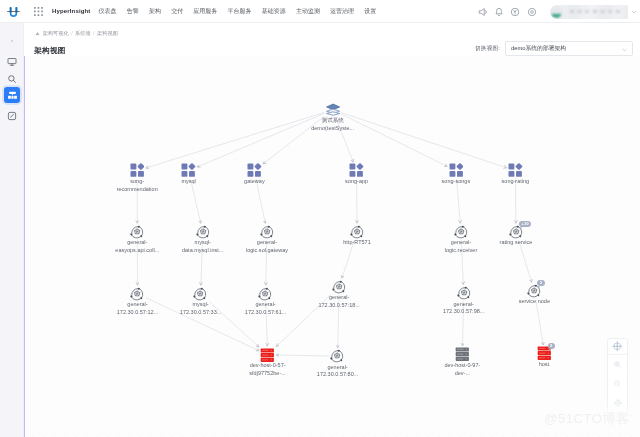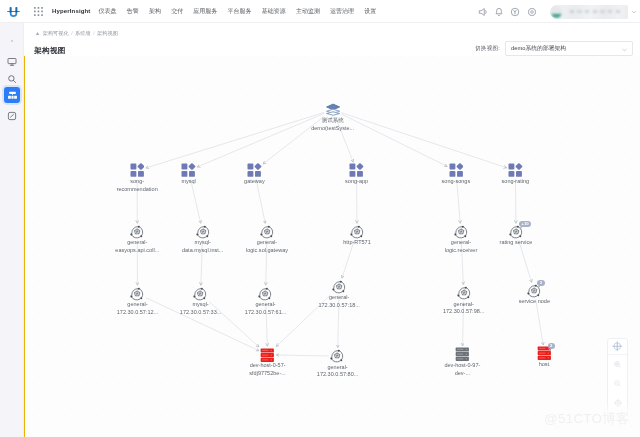--- a/index.html
+++ b/index.html
@@ -1,18 +1,18 @@
 <!DOCTYPE html>
 <html><head>
 <meta charset="utf-8">
 <style>
   *{box-sizing:border-box;margin:0;padding:0;}
   html,body{width:640px;height:437px;}
   body{font-family:"Liberation Sans",sans-serif;background:#fff;overflow:hidden;}
-  #root{position:relative;width:640px;height:437px;background:#eab308;}
+  #root{position:relative;width:640px;height:437px;background:#c4b5fd;}
 
   
   .topbar{position:absolute;left:0;top:0;width:640px;height:23px;background:#fff;
     border-bottom:1px solid #edeff2;display:flex;align-items:center;}
   .logo-box{width:26px;height:23px;display:flex;align-items:center;justify-content:center;padding-top:2px;}
   .apps-btn{width:14px;height:23px;display:flex;align-items:center;justify-content:center;margin-left:5px;padding-top:1px;}
   .brand{margin-left:7px;font-size:6px;color:#2b2f36;font-weight:700;letter-spacing:.15px;}
   .nav{display:flex;align-items:center;margin-left:3px;}
   .nav-item{font-size:6px;color:#53585f;padding:0 5.1px;white-space:nowrap;}
   .topright{position:absolute;right:3px;top:0;height:23px;display:flex;align-items:center;}

